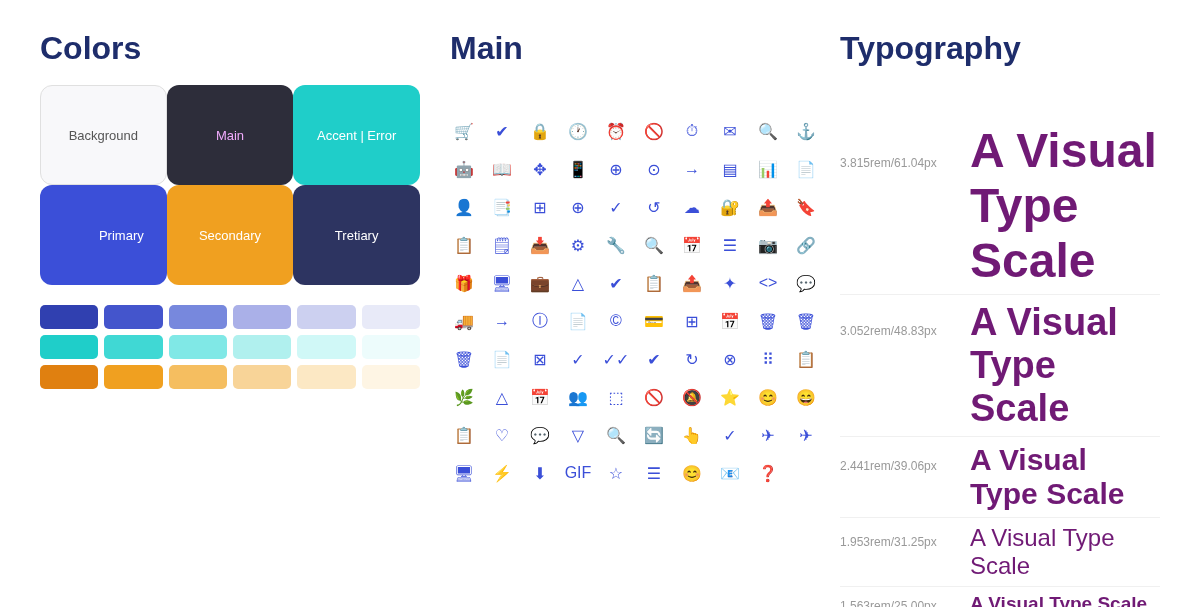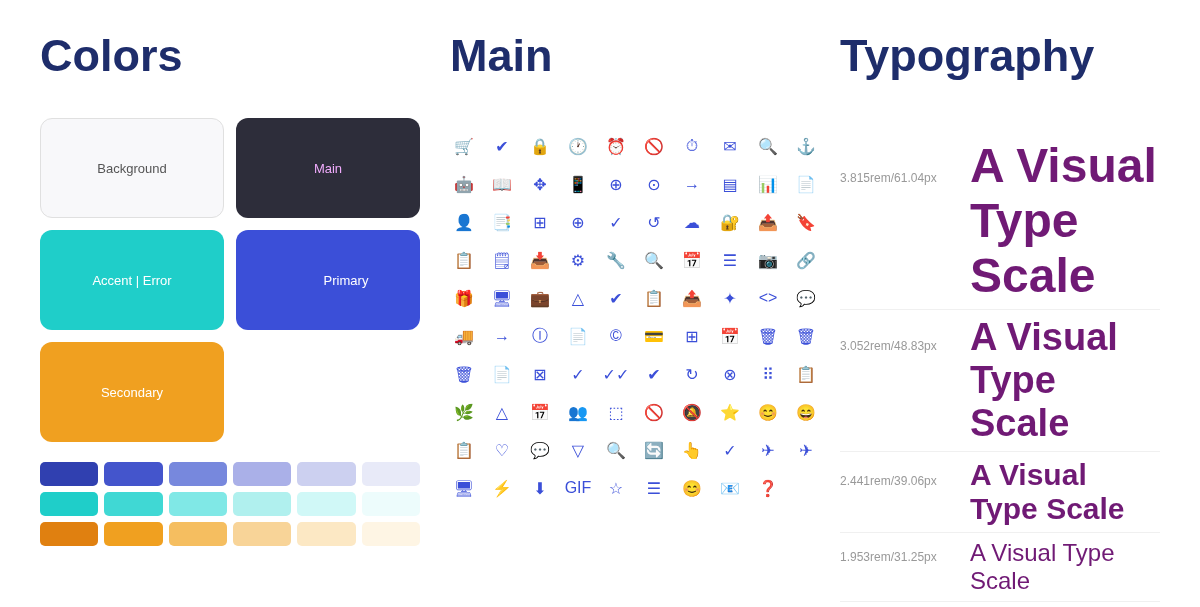--- a/index.html
+++ b/index.html
@@ -17,29 +17,28 @@
       gap: 0;
       width: 1200px;
     }
 
     
     .section-colors {
       width: 380px;
       flex-shrink: 0;
     }
     .section-title {
-      font-size: 45px;
+      font-size: 32px;
       font-weight: 700;
       color: #1e2d6b;
-      margin-bottom: 36px;
+      margin-bottom: 18px;
     }
     .color-swatches-grid {
       display: grid;
-      grid-template-columns: 1fr 1fr;
-      gap: 12px;
+      grid-template-columns: 1fr 1fr 1fr;
       margin-bottom: 20px;
     }
     .color-swatch {
       border-radius: 12px;
       height: 100px;
       display: flex;
       align-items: center;
       justify-content: center;
       font-size: 13px;
       font-weight: 500;
@@ -152,20 +151,23 @@
         <span>Main</span>
       </div>
       <div class="color-swatch swatch-accent">
         <span>Accent | Error</span>
       </div>
       <div class="color-swatch swatch-primary">
         <span>Primary</span>
       </div>
       <div class="color-swatch swatch-secondary">
         <span>Secondary</span>
+      </div>
+      <div class="color-swatch swatch-tertiary">
+        <span>Tretiary</span>
       </div>
     </div>
 
     <div class="palette-rows" id="palette-rows">
 
     <div class="palette-row">
           <div class="palette-chip" style="background: rgb(48, 64, 176);"></div>
           <div class="palette-chip" style="background: rgb(68, 85, 204);"></div>
           <div class="palette-chip" style="background: rgb(119, 136, 221);"></div>
           <div class="palette-chip" style="background: rgb(170, 176, 232);"></div>

